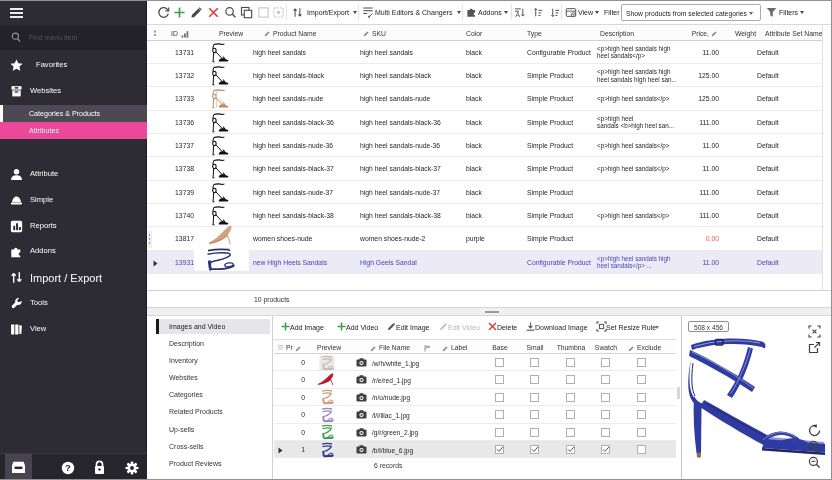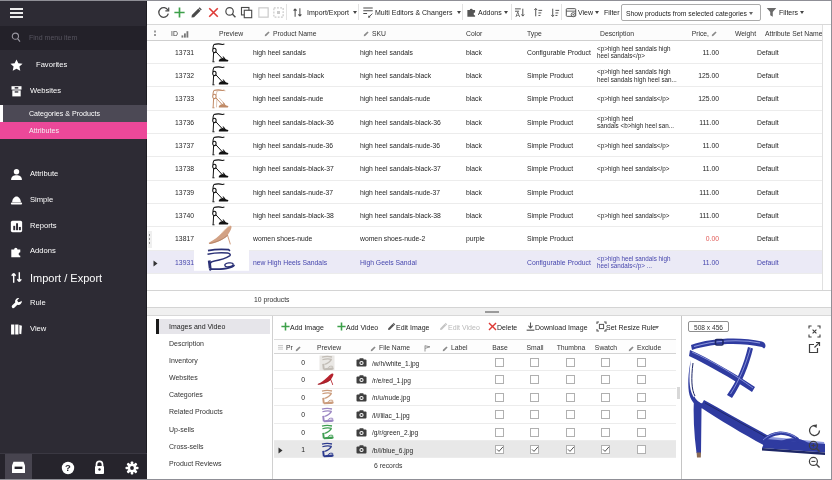--- a/index.html
+++ b/index.html
@@ -69,21 +69,21 @@
     </svg>
   <div class="abs" style="left:30px;top:246px;font-size:7.6px;color:#fdfdfd">Addons</div>
   <svg class="abs" style="left:10px;top:271px" width="13" height="13" viewBox="0 0 12 12">
       <path d="M3.4,10.8 V3.4 M3.4,2.2 L1.6,4.4 M3.4,2.2 L5.2,4.4" fill="none" stroke="#fff" stroke-width="1.3"></path>
       <path d="M8.6,1.2 V8.6 M8.6,9.8 L6.8,7.6 M8.6,9.8 L10.4,7.6" fill="none" stroke="#fff" stroke-width="1.3"></path>
     </svg>
   <div class="abs" style="left:30px;top:272px;font-size:11px;color:#fdfdfd">Import / Export</div>
   <svg class="abs" style="left:10px;top:297px" width="13" height="13" viewBox="0 0 12 12">
       <path d="M10.8,3.4 a3.1,3.1 0 0 1 -4,3.7 L4,10 a1.5,1.5 0 0 1 -2.1,-2.1 L4.8,5.1 a3.1,3.1 0 0 1 3.7,-4 L6.6,3 L7.6,4.9 L9.5,4.4 Z" fill="#fff"></path>
     </svg>
-  <div class="abs" style="left:30px;top:298px;font-size:7.6px;color:#fdfdfd">Rule</div>
+  <div class="abs" style="left:30px;top:298px;font-size:7.6px;color:#fdfdfd">Tools</div>
   <svg class="abs" style="left:10px;top:323px" width="13" height="13" viewBox="0 0 12 12">
       <rect x="1" y="1.4" width="3" height="9.2" fill="#fff"></rect>
       <rect x="4.8" y="1.4" width="3" height="9.2" fill="#fff"></rect>
       <path d="M8.6,1.8 L11,2.6 L10.4,10.4 L8.6,10 Z" fill="#fff"></path>
     </svg>
   <div class="abs" style="left:30px;top:324px;font-size:7.6px;color:#fdfdfd">View</div>
 
   <div class="abs" style="left:0;top:453px;width:147px;height:27px;background:#26242c;border-top:1px solid #3a3842">
     <div class="abs" style="left:5px;top:0;width:27px;height:27px;background:#47444f"></div>
     <svg class="abs" style="left:11px;top:7px" width="15" height="13" viewBox="0 0 15 13">

